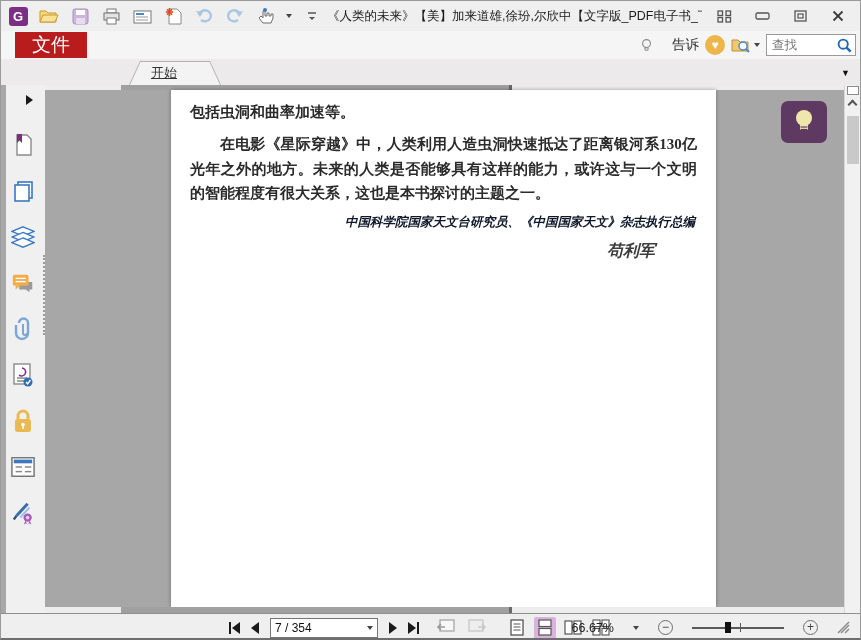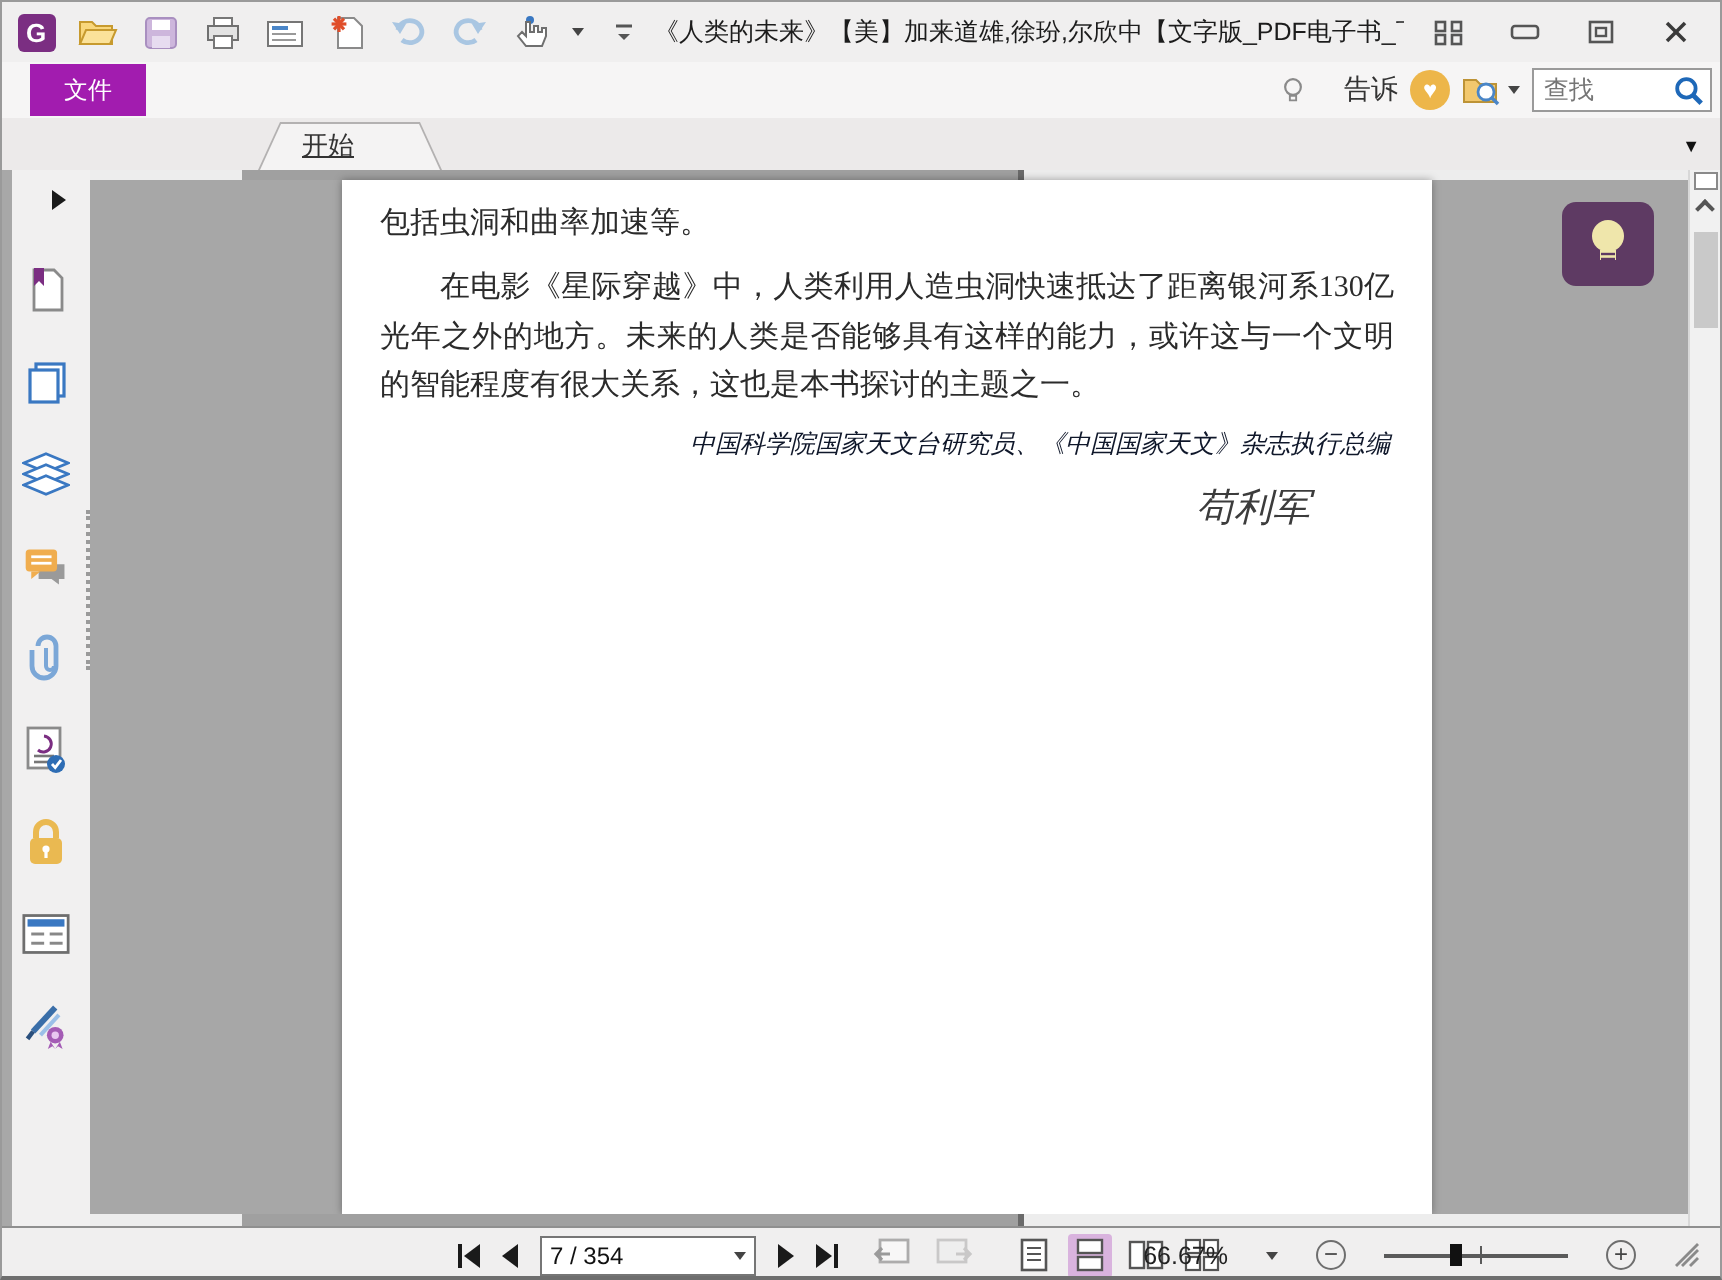--- a/index.html
+++ b/index.html
@@ -16,21 +16,21 @@
           font-size:13px; display:flex; align-items:center; justify-content:center; }
   .caret { width:0; height:0; border-left:3.5px solid transparent; border-right:3.5px solid transparent;
            border-top:4px solid #444; display:inline-block; }
   .title-text { flex:1; text-align:center; font-size:12.5px; color:#1c1c1c; white-space:nowrap;
                 overflow:hidden; padding-left:4px; }
   .wincontrols { display:flex; align-items:center; gap:22px; padding:0 8px 0 14px; }
   .wbtn { width:16px; height:14px; display:flex; align-items:center; justify-content:center; }
 
   
   .menubar { height:28px; display:flex; align-items:center; background:#f6f5f5; padding-left:14px; }
-  .file-btn { background:#a21caf; color:#fff; font-size:12px; padding:4px 17px; height:26px;
+  .file-btn { background:#b91c1c; color:#fff; font-size:19px; padding:4px 17px; height:26px;
               display:flex; align-items:center; }
   .menu-items { display:flex; align-items:center; gap:1px; margin-left:16px; }
   .menu-item { padding:4px 7px; font-size:13.5px; color:#222; white-space:nowrap; }
   .menu-right { display:flex; align-items:center; margin-left:auto; padding-right:4px; gap:6px; }
   .tellme { display:flex; align-items:center; gap:20px; max-width:58px; overflow:hidden;justify-content:space-between; }
   .tellme span { font-size:13.5px; color:#333; white-space:nowrap; }
   .heart-badge { width:20px; height:20px; border-radius:50%; background:#edb64a; color:#fff;
                  font-size:12px; display:flex; align-items:center; justify-content:center; }
   .searchbox { width:90px; height:22px; background:#fff; border:1px solid #9a9a9a; display:flex;
                align-items:center; padding:0 3px 0 5px; }
@@ -47,21 +47,21 @@
   .tab-label { position:relative; z-index:2; display:flex; align-items:center; height:100%;
                padding:0 22px; font-size:13px; color:#333; white-space:nowrap;text-decoration:underline; }
   .tab-start { width:92px; margin-left:128px; }
   .tab-doc { width:172px; margin-left:3px; }
   .tab-doc .tab-fill { background:#ffffff; }
   .tab-doc .tab-label { color:#1673b4; padding:0 10px 0 20px; justify-content:space-between; width:100%; }
   .tab-close { color:#555; font-size:15px; line-height:1; margin-left:8px; font-family:"DejaVu Sans",sans-serif; }
   .tablist-caret { position:absolute; right:10px; bottom:7px; font-size:9px; color:#111; }
 
   
-  .main { position:relative; height:528px; display:flex; }
+  .main { position:relative; height:528px; display:flex;font-weight:bold; }
   .sidebar { position:relative; width:44px; background:#f1f0f0; flex:none; }
   .sidebar-strip { position:absolute; left:0; top:0; width:5px; height:100%; background:#a8a8a8; }
   .sb-expand { position:absolute; top:10px; right:12px; width:0; height:0;
                border-top:5px solid transparent; border-bottom:5px solid transparent;
                border-left:7px solid #1a1a1a; }
   .sb-icons { position:absolute; top:48px; left:10px; display:flex; flex-direction:column; gap:22px; }
   .sb-icon { width:24px; height:24px; display:flex; align-items:center; justify-content:center; }
   .sb-grip { position:absolute; right:0; top:170px; height:80px; border-right:2px dotted #9a9a9a; width:1px; }
 
   .docarea { position:relative; flex:1; background:#a7a7a7; overflow:hidden; }
@@ -71,21 +71,21 @@
   .hthumb { position:absolute; top:0; bottom:0; left:76px; width:388px; background:#a0a0a0; }
   .hthumb-cap { position:absolute; top:0; bottom:0; left:464px; width:3px; background:#6a6a6a; }
 
   .page { position:absolute; left:126px; top:5px; width:545px; height:517px; background:#ffffff;
           box-shadow:0 0 4px rgba(0,0,0,.35); padding:10px 19px 0 19px; overflow:hidden; }
   .page p { font-family:"Liberation Serif","DejaVu Serif",serif; font-size:15px; line-height:24.4px;
             color:#2b2b2b; text-align:justify; margin-bottom:8px; }
   .page p.indent { text-indent:2em; }
   .attribution { font-family:"Liberation Serif","DejaVu Serif",serif; font-style:italic; font-size:12.5px;
                  color:#0f172a; text-align:right; margin-top:4px; padding-right:2px; }
-  .signature { font-family:"Liberation Serif","DejaVu Serif",serif; font-style:italic; font-size:19px;
+  .signature { font-family:"Liberation Serif","DejaVu Serif",serif; font-style:italic; font-size:16px;
                color:#3c3c3c; text-align:right; margin-top:10px; padding-right:42px; }
 
   .bulb-btn { position:absolute; top:16px; right:17px; width:46px; height:42px; background:#5e3a63;
               border-radius:7px; display:flex; align-items:center; justify-content:center; }
 
   .vscroll { position:relative; width:16px; background:#f1f1f1; border-left:1px solid #d8d8d8; flex:none; }
   .vsplit { position:absolute; top:1px; left:2px; width:12px; height:9px; background:#fff; border:1px solid #8a8a8a; }
   .vup { position:absolute; top:16px; left:4px; width:7px; height:7px; border-top:2px solid #555;
          border-right:2px solid #555; transform:rotate(-45deg); }
   .vthumb { position:absolute; top:31px; left:2px; width:12px; height:48px; background:#c9c9c9; }

